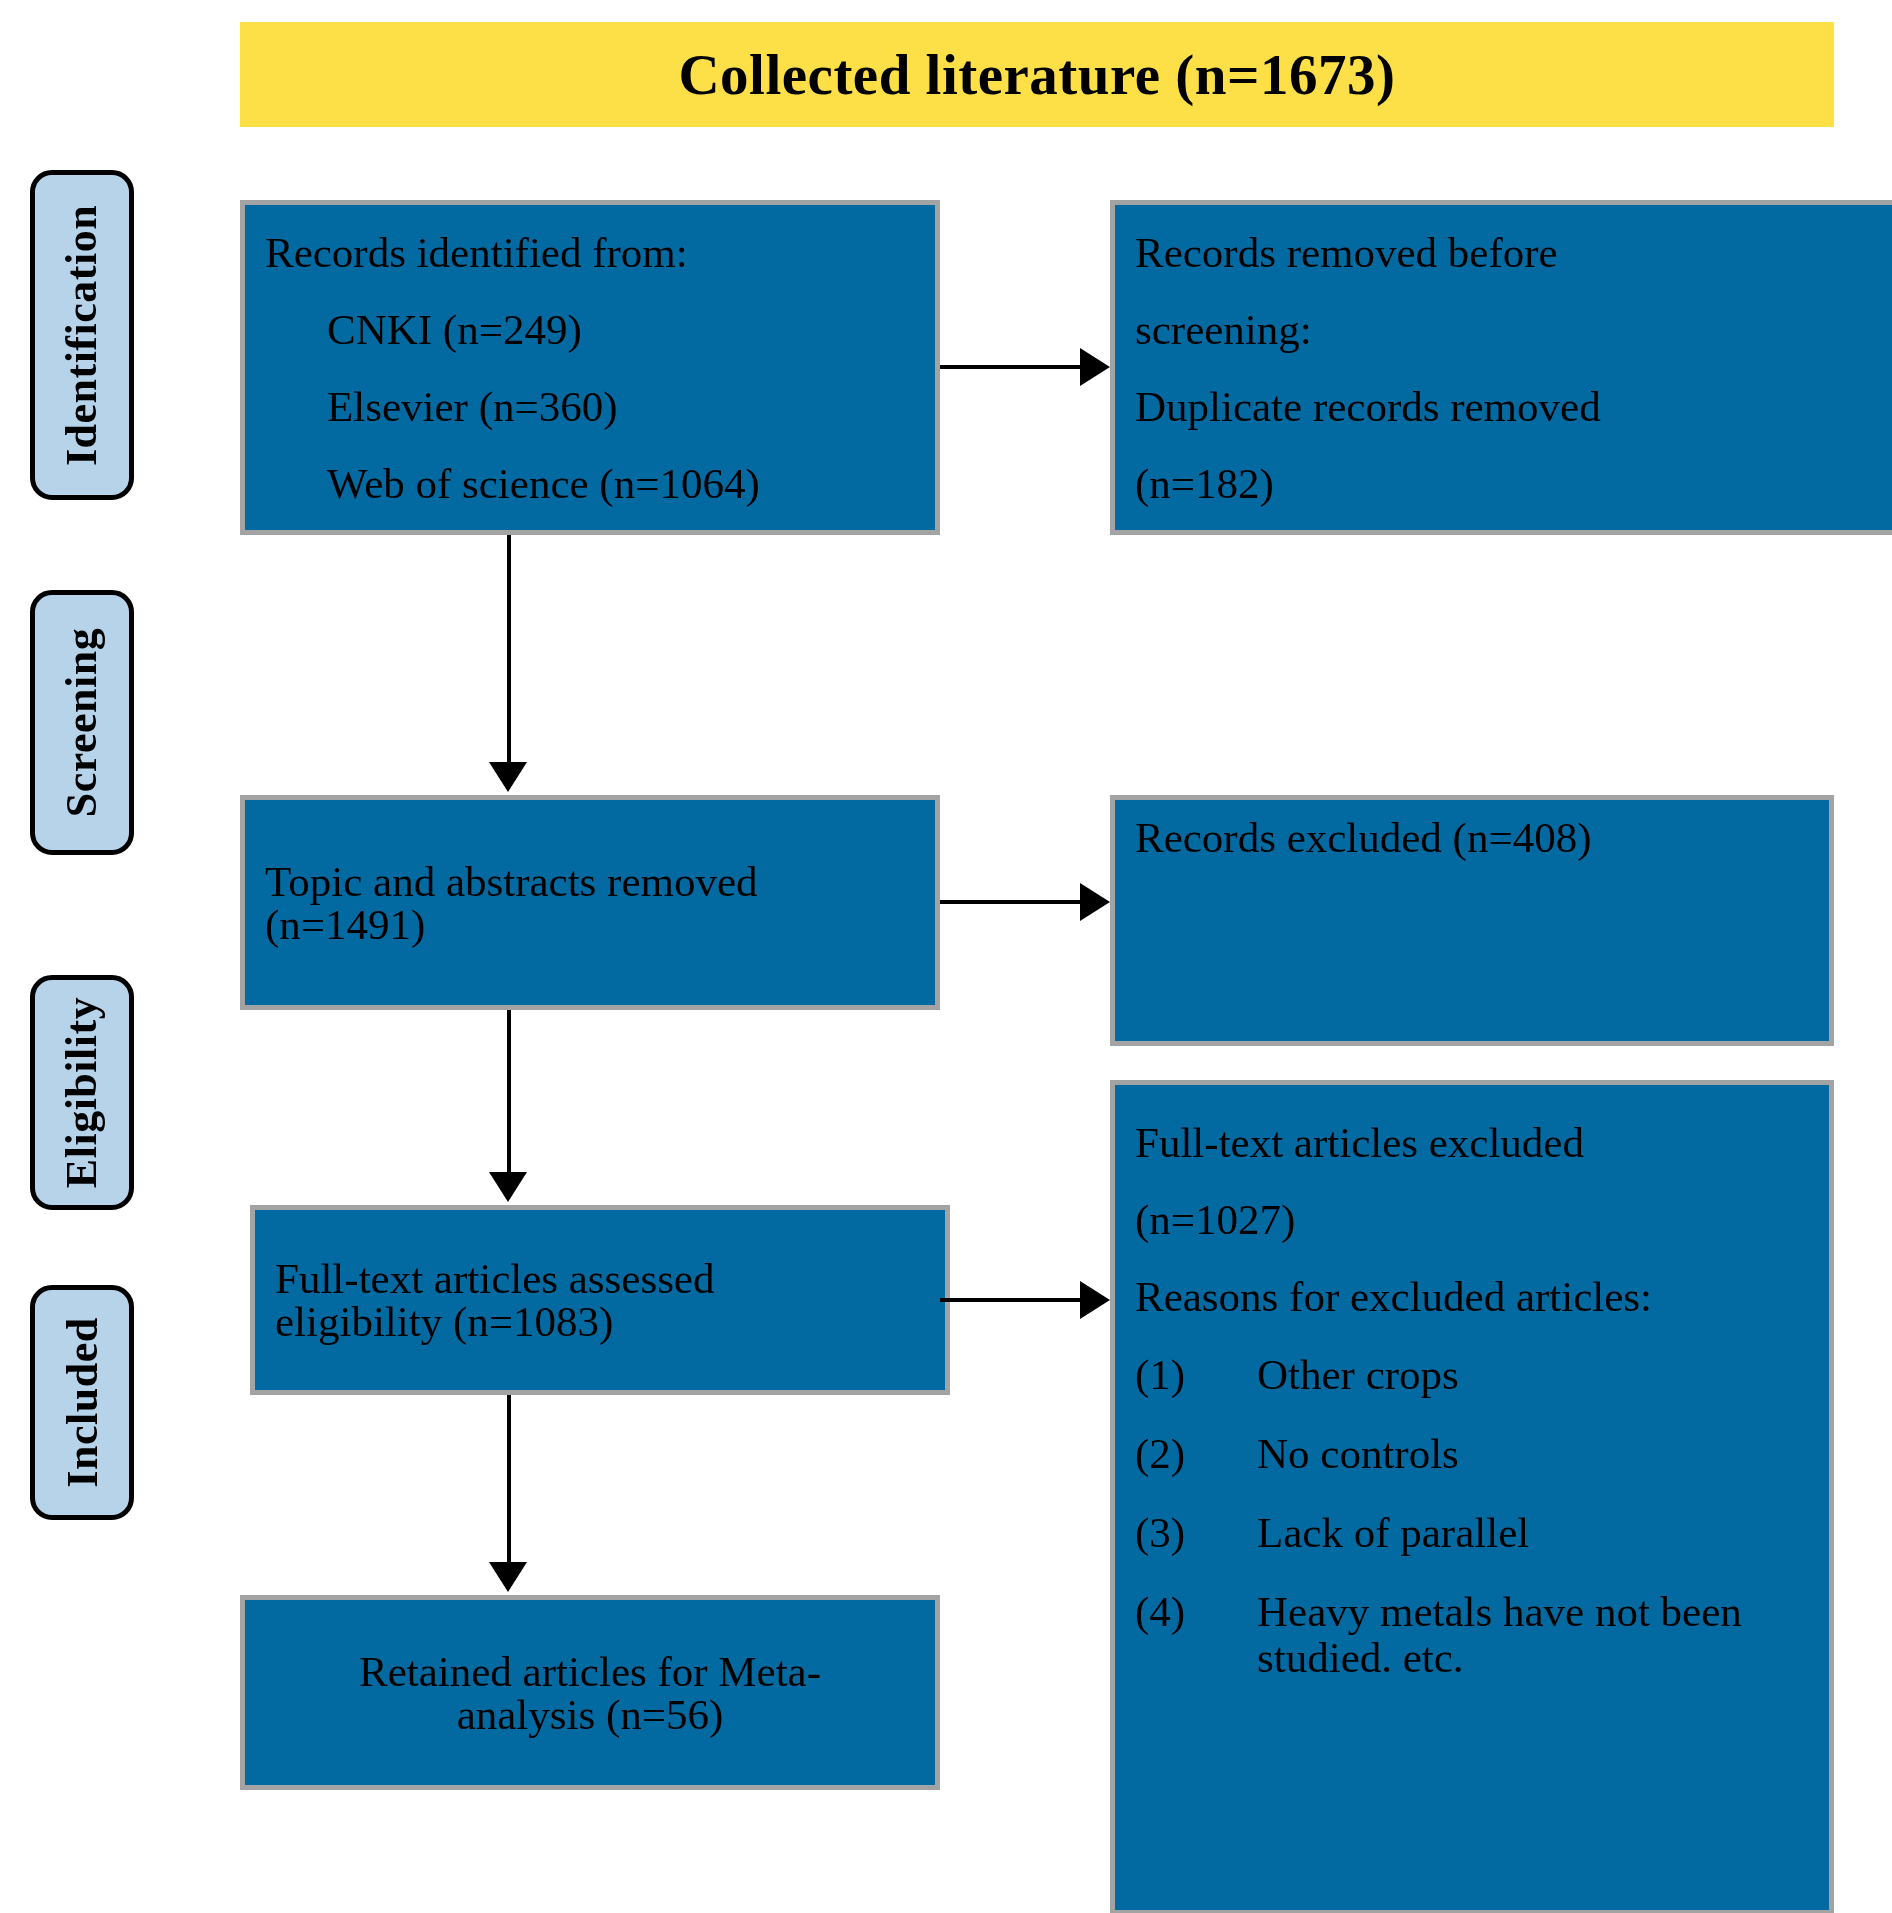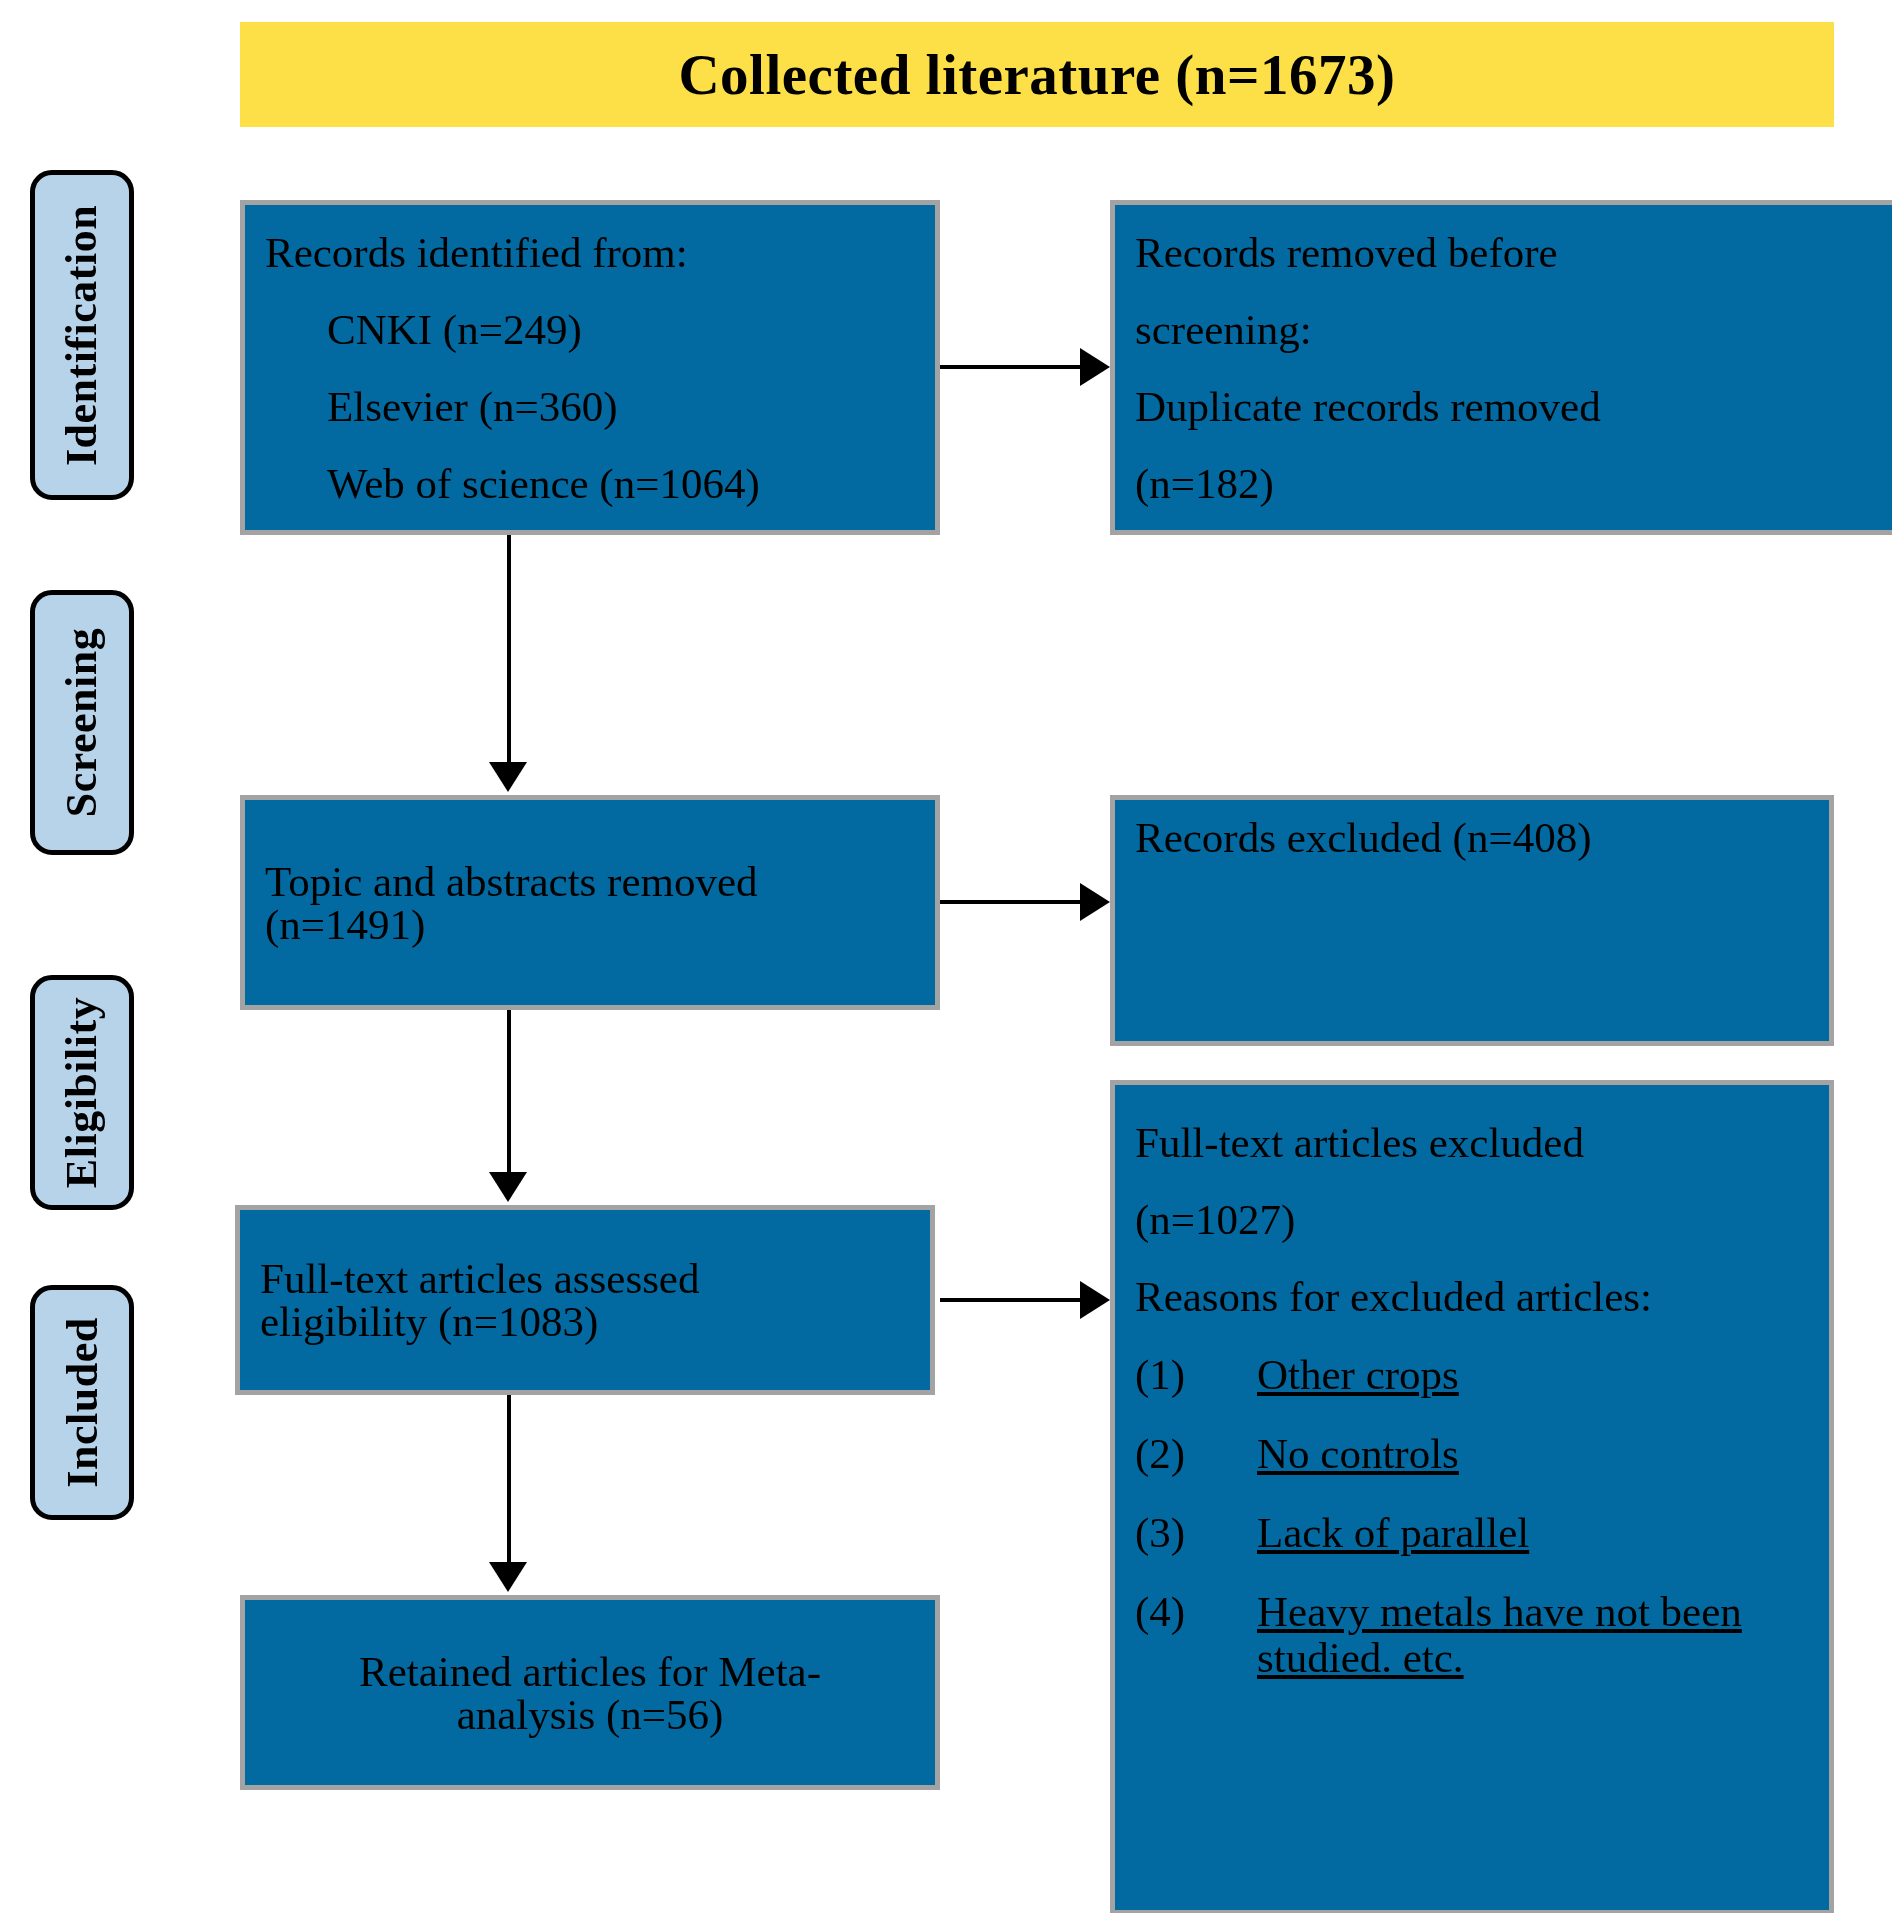--- a/index.html
+++ b/index.html
@@ -91,21 +91,21 @@
   }
   #box-screened {
     left: 240px; top: 795px; width: 700px; height: 215px;
     display: flex; flex-direction: column; justify-content: center;
   }
   #box-excluded-screening {
     left: 1110px; top: 795px; width: 724px; height: 251px;
     display: flex; flex-direction: column; justify-content: flex-start;
   }
   #box-fulltext {
-    left: 235px; top: 1205px; width: 700px; height: 190px;
+    left: 250px; top: 1205px; width: 700px; height: 190px;
     display: flex; flex-direction: column; justify-content: center;
   }
   #box-retained {
     left: 240px; top: 1595px; width: 700px; height: 195px;
     display: flex; flex-direction: column; justify-content: center;
     text-align: center;
   }
   #box-fulltext-excluded {
     left: 1110px; top: 1045px; width: 724px; height: 835px;
     display: flex; flex-direction: column; justify-content: flex-start;
@@ -115,21 +115,21 @@
   #box-fulltext-excluded p { margin-bottom: 34px; }
 
   .reason-row {
     display: flex;
     margin-bottom: 34px;
     font-size: 43px;
     line-height: 1.05;
   }
   .reason-row:last-child { margin-bottom: 0; }
   .reason-num { width: 122px; flex: 0 0 122px; }
-  .reason-text { flex: 1; text-decoration: underline; }
+  .reason-text { flex: 1; }
 
   
   .vline {
     position: absolute;
     width: 4px;
     background: #000000;
   }
   .hline {
     position: absolute;
     height: 4px;

